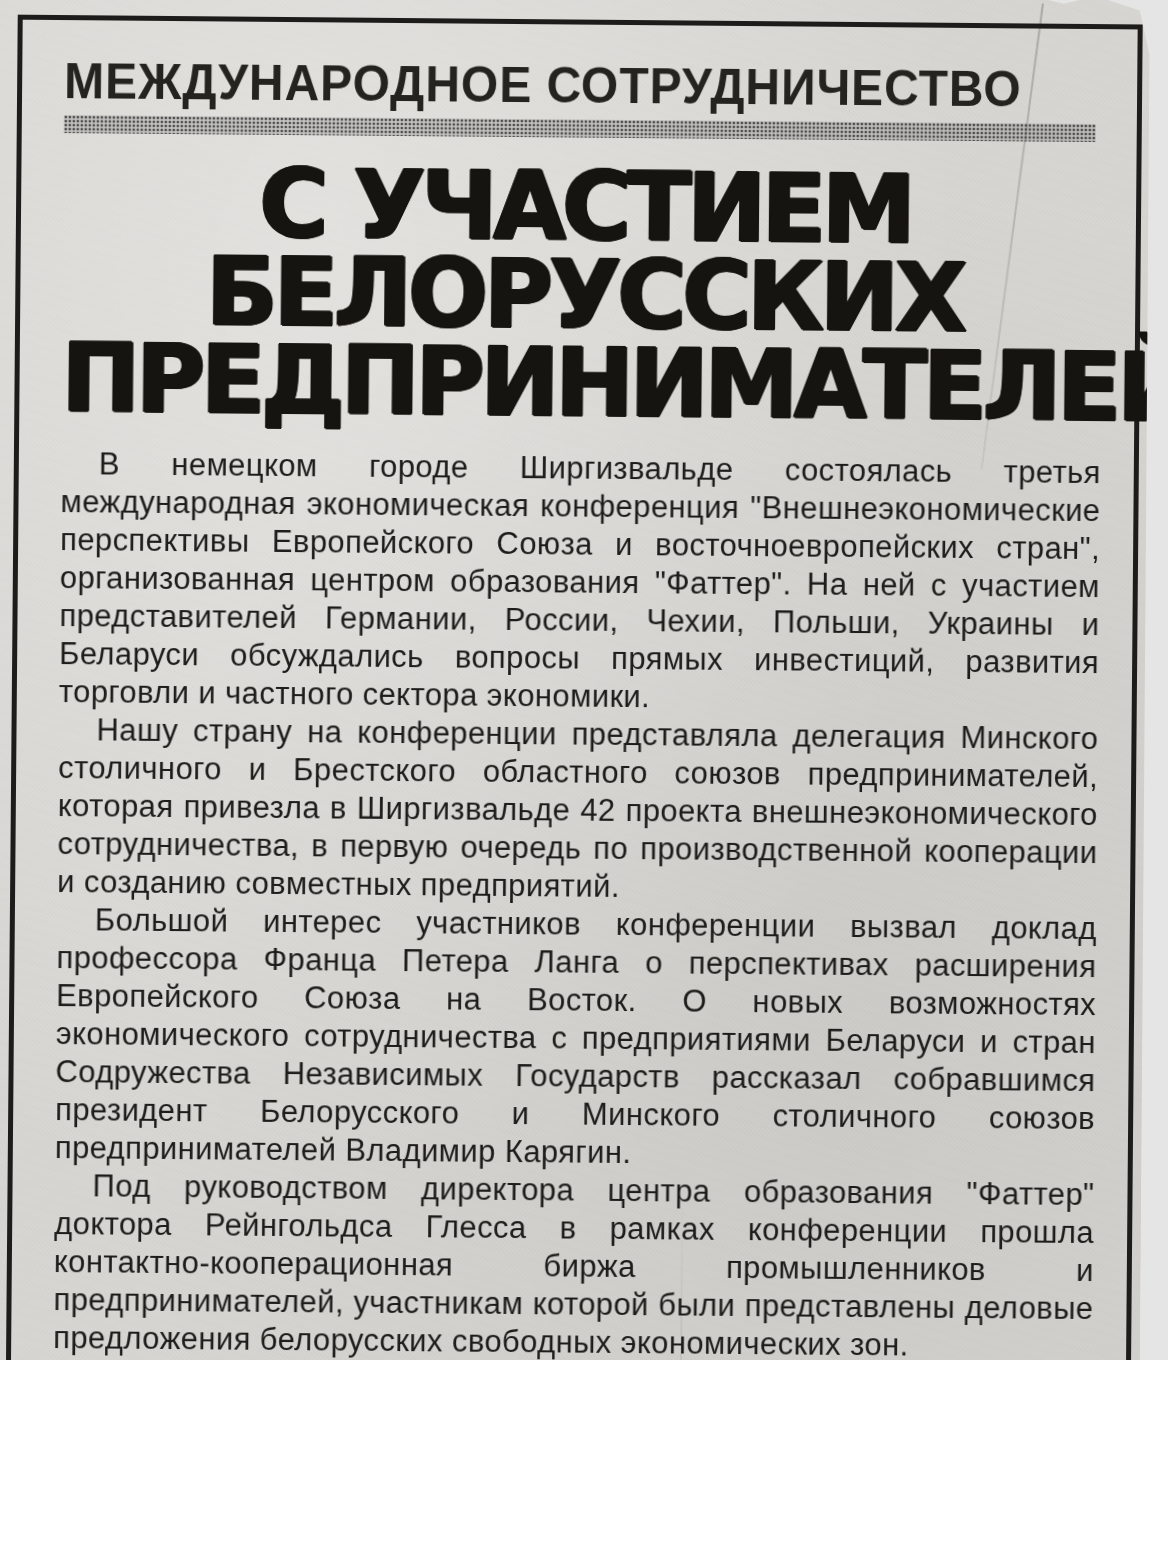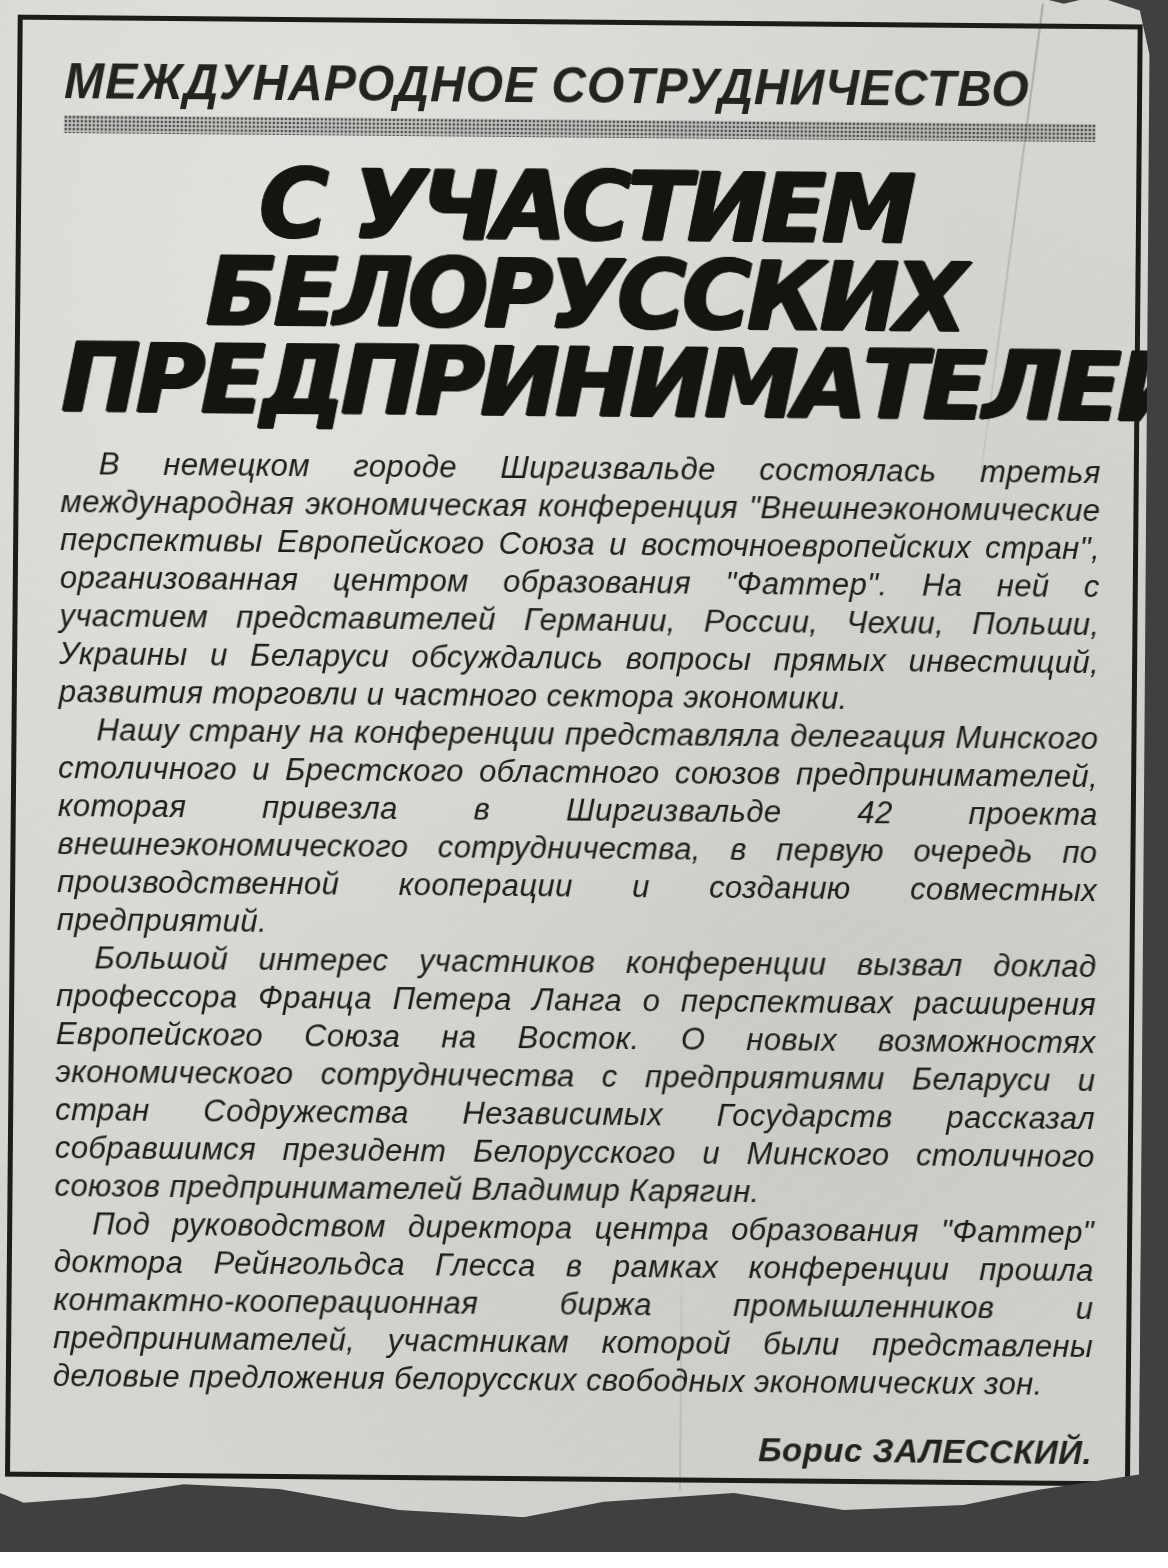--- a/index.html
+++ b/index.html
@@ -4,24 +4,23 @@
 <style>
   html, body {
     margin: 0;
     padding: 0;
     background: #ffffff;
     font-family: "Liberation Sans", sans-serif;
   }
   .scan {
     position: relative;
     width: 1168px;
-    height: 1552px;
-    background: #404040;
+    height: 1360px;
+    background: #e5e5e5;
     overflow: hidden;
-    font-style: italic;
   }
   
   .paper {
     position: absolute;
     left: -8px;
     top: -12px;
     width: 1168px;
     height: 1548px;
     background:
       radial-gradient(ellipse at 28% 18%, rgba(255,255,255,0.30), rgba(255,255,255,0) 55%),

